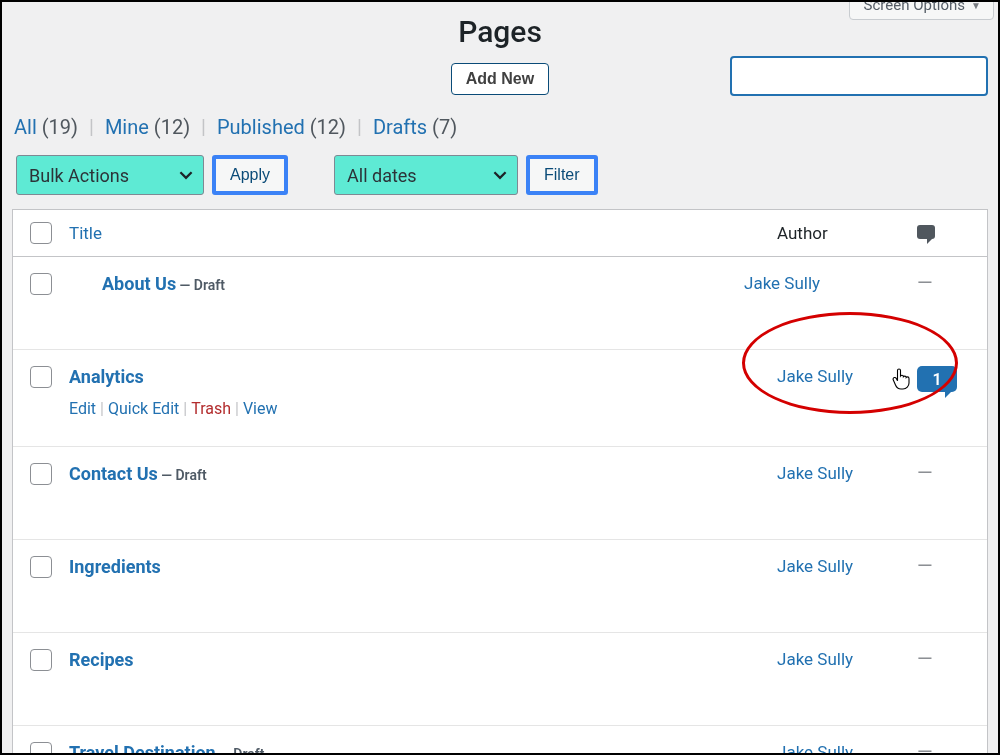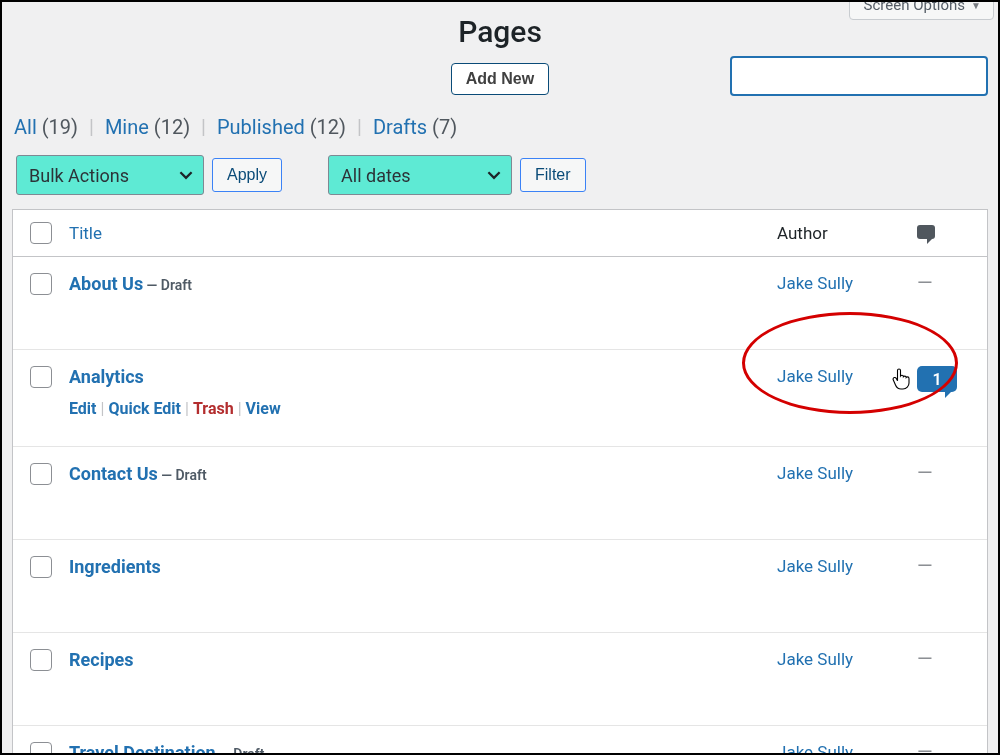--- a/index.html
+++ b/index.html
@@ -117,21 +117,21 @@
     cursor: pointer;
   }
   .select-wrap .chev {
     position: absolute;
     right: 10px;
     top: 50%;
     transform: translateY(-50%);
     color: #1d2327;
   }
   .btn-sec {
-    border: 1px solid #3b82f6;
+    border: 4px solid #3b82f6;
     background: #f6f7f7;
     color: #0a4b78;
     font-size: 16px;
     padding: 7px 14px;
     border-radius: 3px;
     cursor: pointer;
   }
   .gap-sm { margin-left: 38px; }
 
   
@@ -185,21 +185,21 @@
     border-width: 5px 5px 0 0;
     border-style: solid;
     border-color: #50575e transparent transparent transparent;
   }
 
   .trow {
     border-top: 1px solid #e5e5e5;
     padding: 16px 0 28px 0;
     min-height: 48px;
   }
-  .trow:first-of-type { border-top: none; }
+  .trow:first-of-type { border-top: none; gap: 33px; }
   .row-title {
     font-size: 18px;
     font-weight: 700;
     color: #2271b1;
     text-decoration: none;
   }
   .status-suffix {
     font-weight: 600;
     color: #4f5a65;
   }
@@ -214,21 +214,20 @@
     line-height: 1;
   }
   .row-actions {
     margin-top: 12px;
     font-size: 16px;
     color: #c3c4c7;
   }
   .row-actions a {
     color: #2271b1;
     text-decoration: none;
-    font-weight: bold;
   }
   .row-actions .trash { color: #b32d2e; }
   .row-actions .sep2 { color: #c3c4c7; margin: 0 4px; }
 
   
   .comment-bubble {
     position: relative;
     display: inline-flex;
     align-items: center;
     justify-content: center;

